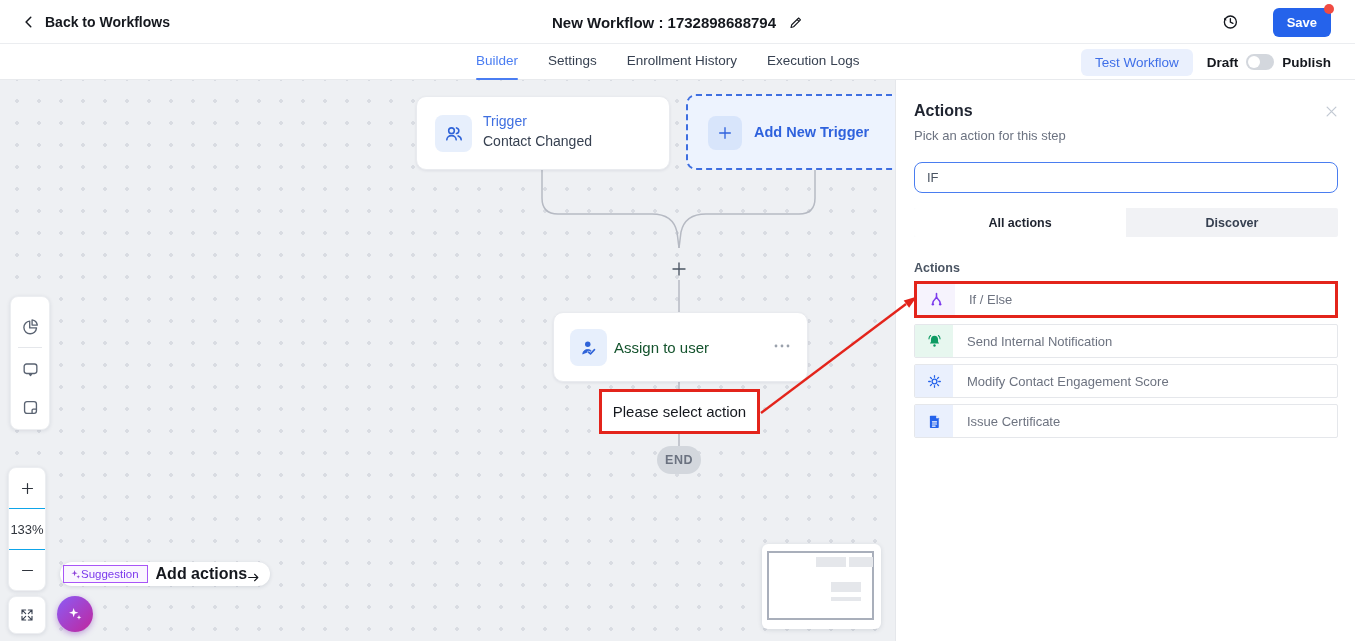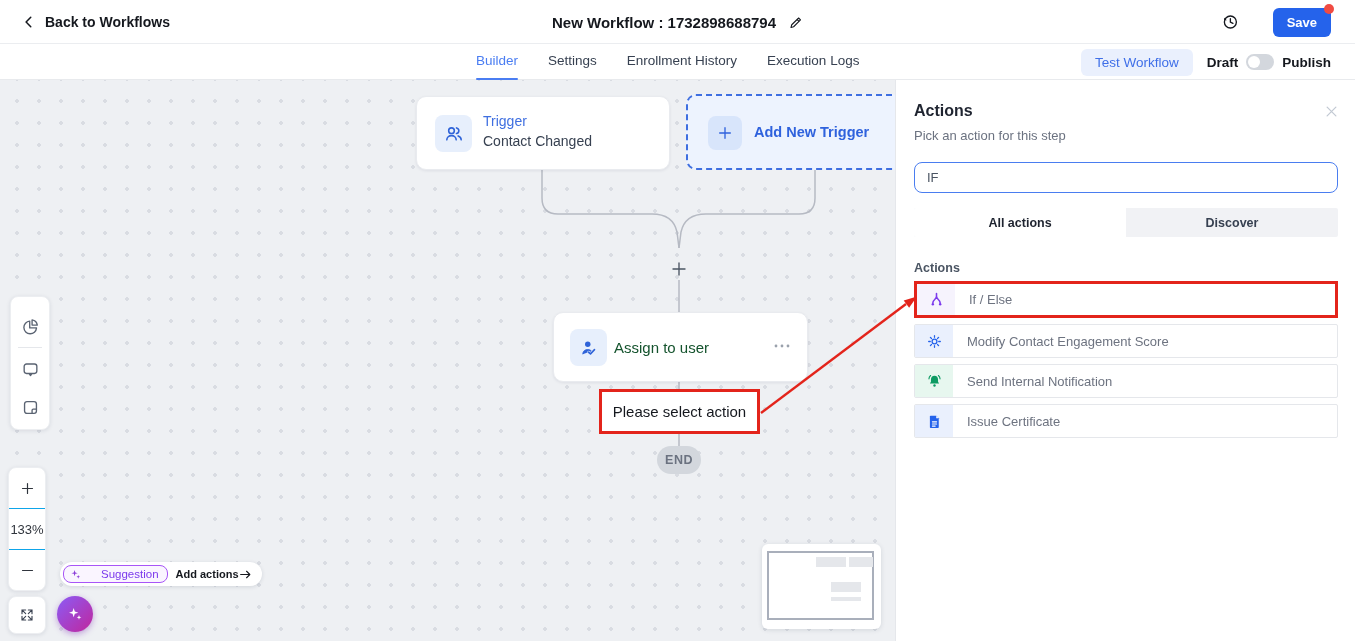--- a/index.html
+++ b/index.html
@@ -59,23 +59,23 @@
   .tool-btn { width:40px; height:38px; display:flex; align-items:center; justify-content:center; cursor:pointer;}
   .tool-div { width:24px; height:1px; background:#e5e7eb; margin:2px 0;}
 
   .zoom-card { position:absolute; left:8px; top:387px; width:38px; height:124px; background:#fff; border:1px solid #eceef1; border-radius:8px; box-shadow:0 1px 4px rgba(20,30,60,.10); display:flex; flex-direction:column;}
   .zoom-cell { flex:1; display:flex; align-items:center; justify-content:center; font-size:18px; color:#30353d; cursor:pointer;}
   .zoom-cell + .zoom-cell { border-top:1px solid #0ea5e9;}
   .zoom-level { font-size:13px; cursor:default;}
   .fs-btn { position:absolute; left:8px; top:516px; width:38px; height:38px; background:#fff; border:1px solid #eceef1; border-radius:8px; box-shadow:0 1px 4px rgba(20,30,60,.10); display:flex; align-items:center; justify-content:center; cursor:pointer;}
 
   .suggest-wrap { position:absolute; left:60px; top:482px; height:24px; background:#fff; border-radius:12px; box-shadow:0 1px 4px rgba(20,30,60,.12); display:flex; align-items:center; padding:0 10px 0 3px; gap:8px; cursor:pointer;}
-  .suggest-pill { display:flex; align-items:center; gap:20px; border:1px solid #a855f7; background:#faf5ff; border-radius:8px; padding:2px 8px 2px 6px;}
+  .suggest-pill { display:flex; align-items:center; gap:0; border:1px solid #a855f7; background:#faf5ff; border-radius:0; padding:2px 8px 2px 6px;}
   .suggest-pill span { font-size:11.5px; color:#7c3aed;}
-  .add-actions { display:flex; align-items:flex-end; font-size:11px; font-weight:600; color:#15181e;}
+  .add-actions { display:flex; align-items:flex-end; font-size:16px; font-weight:600; color:#15181e;}
   .ai-btn { position:absolute; left:57px; top:516px; width:36px; height:36px; border-radius:50%; background:linear-gradient(135deg,#8b5cf6,#c0269d); border:none; box-shadow:0 2px 6px rgba(120,40,180,.4); display:flex; align-items:center; justify-content:center; cursor:pointer;}
 
   .minimap { position:absolute; left:762px; top:464px; width:119px; height:85px; background:#fff; border-radius:6px; box-shadow:0 1px 5px rgba(20,30,60,.12);}
   .minimap .vp { position:absolute; left:5px; top:7px; width:107px; height:69px; border:2px solid #a9afbb; background:#fff;}
   .mm-block { position:absolute; background:#e5e7eb;}
 
   
   #panel { position:absolute; left:895px; top:80px; width:460px; height:561px; background:#fff; border-left:1px solid #e5e7eb; z-index:10;}
   .panel-title { position:absolute; left:18px; top:22px; font-size:16px; font-weight:700; color:#1f2430;}
   .panel-close { position:absolute; right:16px; top:24px; cursor:pointer;}
@@ -296,43 +296,43 @@
           <svg width="17" height="17" viewBox="0 0 24 24">
             <path d="M12 3.5 v4 M12 7.5 C12 12.5 6.8 11.5 6.8 17 M12 7.5 C12 12.5 17.2 11.5 17.2 17" fill="none" stroke="#7c3aed" stroke-width="2.2" stroke-linecap="round"></path>
             <circle cx="6.8" cy="18.6" r="1.7" fill="#7c3aed"></circle>
               <circle cx="17.2" cy="18.6" r="1.7" fill="#7c3aed"></circle>
           </svg>
         </div>
         <div class="ai-lbl">If / Else</div>
       </div>
 
       <div class="action-item">
+        <div class="ai-icon" style="background:#e7f7ef;">
+          <svg width="17" height="17" viewBox="0 0 24 24">
+            <path d="M12 4 c-3.2 0-5 2.4-5 5.3 v3.2 l-1.5 2.4 h13 l-1.5-2.4 v-3.2 c0-2.9-1.8-5.3-5-5.3 Z" fill="#0d9b63"></path>
+            <circle cx="12" cy="17.6" r="1.7" fill="#0d9b63"></circle>
+            <path d="M4.2 8.2 c0-1.9 .9-3.5 2.3-4.6 M19.8 8.2 c0-1.9 -.9-3.5 -2.3-4.6" fill="none" stroke="#0d9b63" stroke-width="1.6" stroke-linecap="round"></path>
+          </svg>
+        </div>
+        <div class="ai-lbl">Send Internal Notification</div>
+      </div>
+
+      <div class="action-item">
         <div class="ai-icon" style="background:#eaf0fd;">
           <svg width="17" height="17" viewBox="0 0 24 24">
             <circle cx="12" cy="12" r="3.4" fill="none" stroke="#2563eb" stroke-width="1.8"></circle>
             <g stroke="#2563eb" stroke-width="1.8" stroke-linecap="round">
               <path d="M12 3.8 v2.2 M12 18 v2.2 M3.8 12 h2.2 M18 12 h2.2 M6.2 6.2 l1.6 1.6 M16.2 7.8 l1.6-1.6 M6.2 17.8 l1.6-1.6 M16.2 16.2 l1.6 1.6"></path>
             </g>
           </svg>
         </div>
         <div class="ai-lbl">Modify Contact Engagement Score</div>
       </div>
 
       <div class="action-item">
-        <div class="ai-icon" style="background:#e7f7ef;">
-          <svg width="17" height="17" viewBox="0 0 24 24">
-            <path d="M12 4 c-3.2 0-5 2.4-5 5.3 v3.2 l-1.5 2.4 h13 l-1.5-2.4 v-3.2 c0-2.9-1.8-5.3-5-5.3 Z" fill="#0d9b63"></path>
-            <circle cx="12" cy="17.6" r="1.7" fill="#0d9b63"></circle>
-            <path d="M4.2 8.2 c0-1.9 .9-3.5 2.3-4.6 M19.8 8.2 c0-1.9 -.9-3.5 -2.3-4.6" fill="none" stroke="#0d9b63" stroke-width="1.6" stroke-linecap="round"></path>
-          </svg>
-        </div>
-        <div class="ai-lbl">Send Internal Notification</div>
-      </div>
-
-      <div class="action-item">
         <div class="ai-icon" style="background:#eaf0fd;">
           <svg width="17" height="17" viewBox="0 0 24 24">
             <path d="M6.5 4 h8 l3.5 3.5 V20 a1 1 0 0 1 -1 1 h-10.5 a1 1 0 0 1 -1 -1 V5 a1 1 0 0 1 1 -1 Z" fill="#2563eb"></path>
             <path d="M14.5 4 v3.5 h3.5 Z" fill="#ffffff"></path>
             <path d="M9 12.5 h6 M9 15.5 h6 M9 18.5 h4" stroke="#ffffff" stroke-width="1.5" stroke-linecap="round"></path>
           </svg>
         </div>
         <div class="ai-lbl">Issue Certificate</div>
       </div>
     </div>

